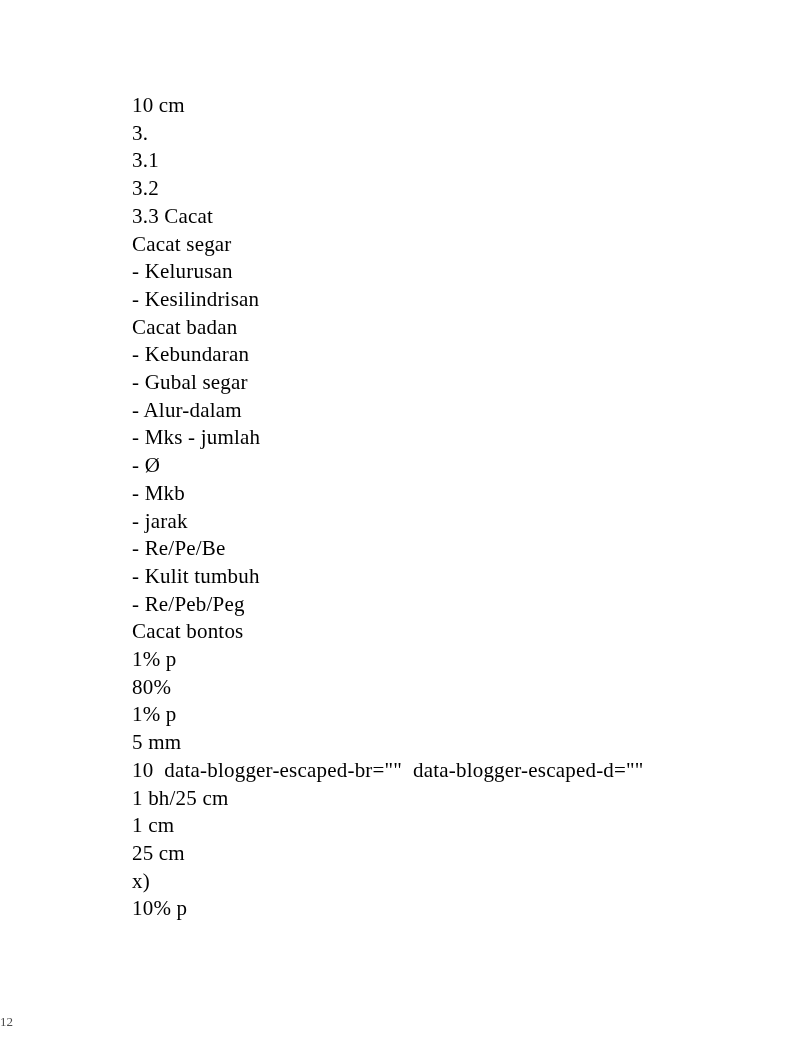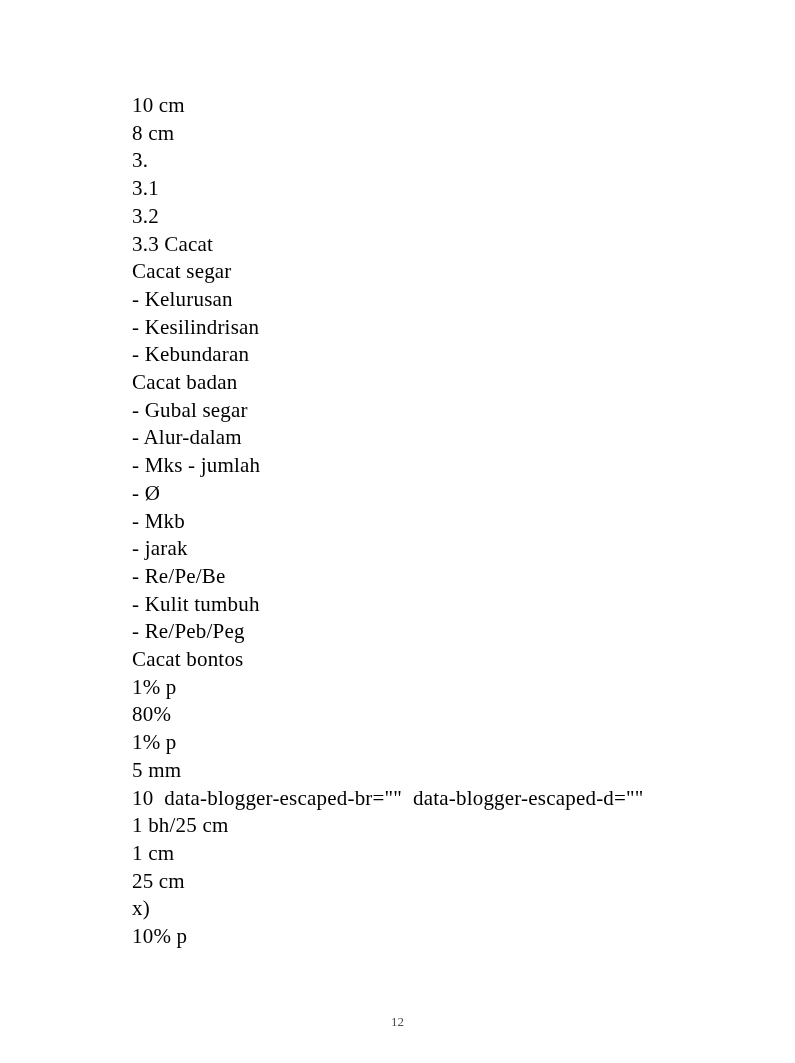--- a/index.html
+++ b/index.html
@@ -26,42 +26,41 @@
     line-height: 27.7px;
     color: #000000;
     white-space: pre-wrap;
     letter-spacing: 0.2px;
   }
   .page-number {
     position: absolute;
     left: 0;
     right: 0;
     top: 1014px;
-    text-align: center;
+    text-align: left;
     font-size: 13px;
     color: #4d4d4d;
     font-family: "Liberation Serif", "DejaVu Serif", serif;
   }
 </style>
 </head>
 <body>
 
 <div class="page">
   <div class="content">
     <div class="text-line">10 cm</div>
-    <div class="text-line">8 cm</div>
     <div class="text-line">3.</div>
     <div class="text-line">3.1</div>
     <div class="text-line">3.2</div>
     <div class="text-line">3.3 Cacat</div>
     <div class="text-line">Cacat segar</div>
     <div class="text-line">- Kelurusan</div>
     <div class="text-line">- Kesilindrisan</div>
+    <div class="text-line">Cacat badan</div>
     <div class="text-line">- Kebundaran</div>
-    <div class="text-line">Cacat badan</div>
     <div class="text-line">- Gubal segar</div>
     <div class="text-line">- Alur-dalam</div>
     <div class="text-line">- Mks - jumlah</div>
     <div class="text-line">- Ø</div>
     <div class="text-line">- Mkb</div>
     <div class="text-line">- jarak</div>
     <div class="text-line">- Re/Pe/Be</div>
     <div class="text-line">- Kulit tumbuh</div>
     <div class="text-line">- Re/Peb/Peg</div>
     <div class="text-line">Cacat bontos</div>

